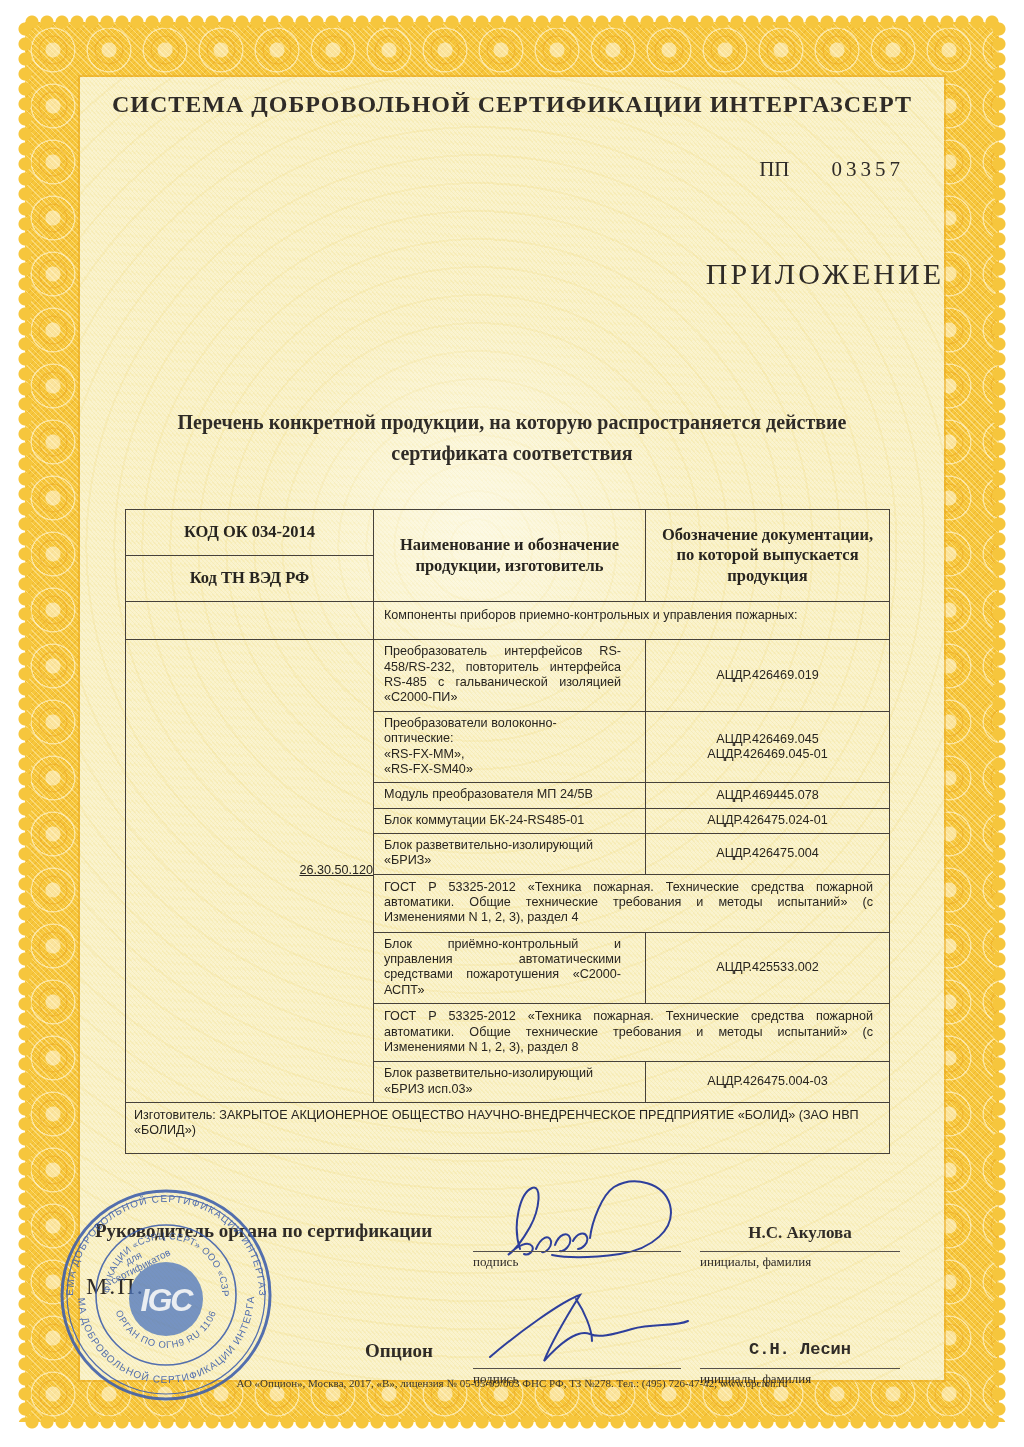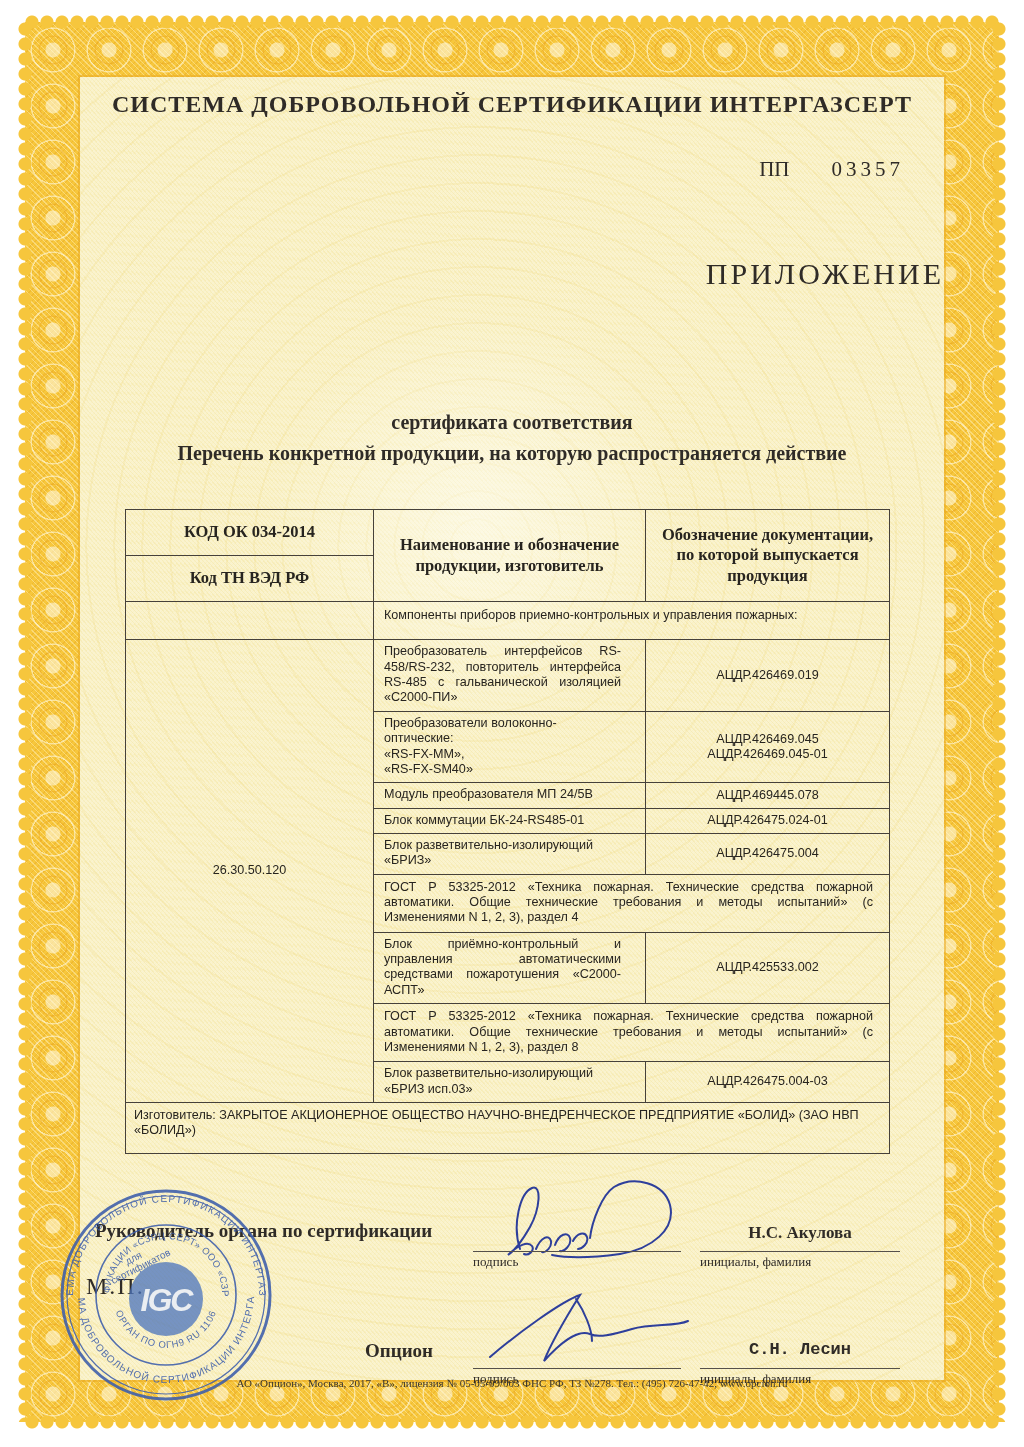--- a/index.html
+++ b/index.html
@@ -59,21 +59,21 @@
   table.products th, table.products td { border:1.6px solid #46413a; }
   table.products th { font-family:"Liberation Serif", serif; font-weight:bold; font-size:16.5px;
     line-height:1.25; padding:5px 8px; text-align:center; vertical-align:middle; height:46px; }
   table.products td { font-family:"Liberation Sans", sans-serif; font-size:12.6px; line-height:1.22;
     vertical-align:middle; }
   td.c-section { padding:6px 8px 16px 10px; }
   td.c-name { padding:4px 24px 5px 10px; text-align:justify; text-align-last:left; }
   td.c-name.pre { white-space:pre-line; text-align:left; }
   td.c-doc { text-align:center; white-space:pre-line; padding:4px 6px; }
   td.c-gost { padding:5px 16px 6px 10px; text-align:justify; text-align-last:left; }
-  td.c-code { text-align:center; font-size:13.5px; }
+  td.c-code { text-align:right; font-size:13.5px;text-decoration:underline; }
   td.c-manufacturer { padding:5px 8px 14px 8px; font-size:13px; }
 
   
   .sig-label { font-weight:bold; font-size:19px; color:#2f2b27; white-space:nowrap; }
   .sig-line { border-bottom:1.6px solid #55504a; height:0; }
   .sig-caption { font-size:13px; color:#2f2b27; text-align:left; }
   .sig-name { font-weight:bold; font-size:17px; color:#2f2b27; text-align:center; }
   .mp { top:1196px; left:6px; font-size:24px; color:#2f2b27; letter-spacing:2px; }
   .imprint { top:1300px; font-size:11px; color:#3a362f; }
 
@@ -97,22 +97,22 @@
       <div class="abs center sys-title">СИСТЕМА ДОБРОВОЛЬНОЙ СЕРТИФИКАЦИИ ИНТЕРГАЗСЕРТ</div>
 
       <div class="abs form-no">
         <span>ПП</span><span class="num">03357</span>
       </div>
 
       <div class="abs center doc-title">ПРИЛОЖЕНИЕ</div>
 
 
       <div class="abs center desc">
+        <div>Перечень конкретной продукции, на которую распространяется действие</div>
         <div>сертификата соответствия</div>
-        <div>Перечень конкретной продукции, на которую распространяется действие</div>
       </div>
 
       <table class="products">
         <colgroup>
             <col class="c1">
             <col class="c2">
             <col class="c3">
           </colgroup>
         <thead>
           <tr>

